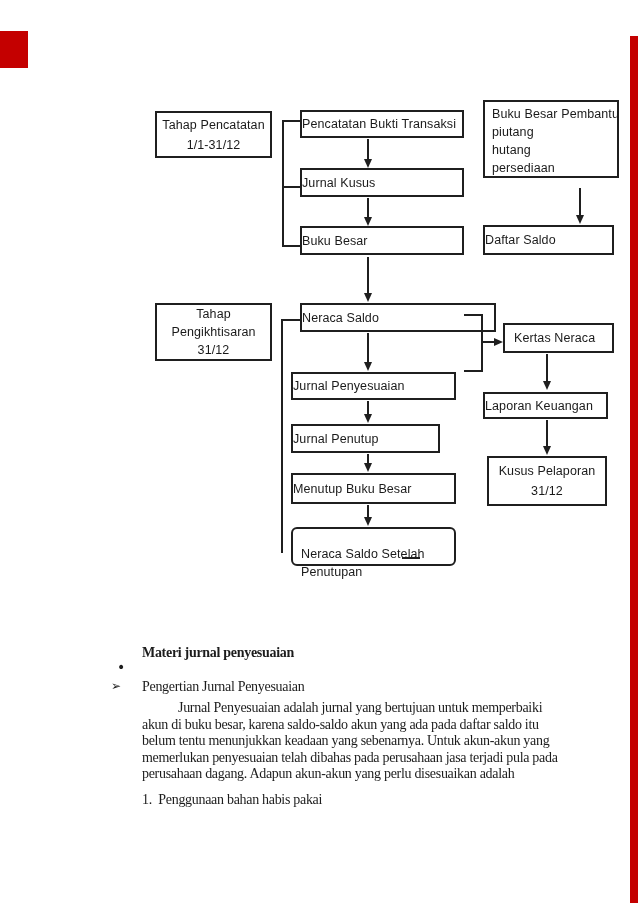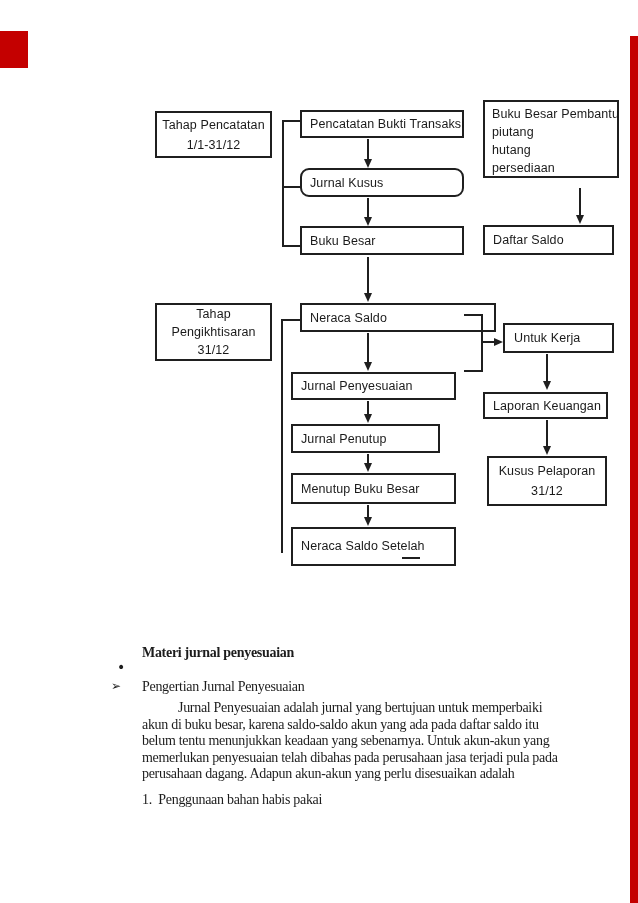--- a/index.html
+++ b/index.html
@@ -7,27 +7,27 @@
        font-family:"Liberation Sans","DejaVu Sans",sans-serif;}
   .page{position:absolute;left:0;top:0;width:638px;height:903px;background:#ffffff;}
 
   
   .red-block{position:absolute;left:0;top:31px;width:28px;height:37px;background:#c40000;}
   .red-strip{position:absolute;left:630px;top:36px;width:8px;height:867px;background:#c40000;}
 
   
   .fbox{position:absolute;box-sizing:border-box;border:2px solid #1f1f1f;background:#fff;
         font-size:12.5px;color:#1a1a1a;letter-spacing:0.1px;}
-  .fbox.single{display:flex;align-items:center;padding-left:8px;white-space:nowrap;}
+  .fbox.single{display:flex;align-items:center;white-space:nowrap;}
   .fbox.center{display:flex;flex-direction:column;align-items:center;justify-content:center;
                text-align:center;}
   .fbox.multiline{padding:3px 7px;}
   .fbox.multiline div{line-height:18px;white-space:nowrap;}
   .fbox.center div{line-height:20px;white-space:nowrap;}
-  .fbox.bottomtwo{padding:8px 8px;}
+  .fbox.bottomtwo{padding:16px 8px;border-radius:6px;}
   .fbox.bottomtwo div{line-height:18px;white-space:nowrap;}
 
   
   .vline{position:absolute;width:2px;background:#1f1f1f;}
   .hline{position:absolute;height:2px;background:#1f1f1f;}
   .arr-down{position:absolute;width:0;height:0;border-left:4px solid transparent;
             border-right:4px solid transparent;border-top:9px solid #1f1f1f;}
   .arr-right{position:absolute;width:0;height:0;border-top:4px solid transparent;
              border-bottom:4px solid transparent;border-left:9px solid #1f1f1f;}
 
@@ -55,21 +55,21 @@
     <div class="fbox center" style="left:155px;top:303px;width:117px;height:58px;">
       <div style="line-height:18px;">Tahap</div>
       <div style="line-height:18px;">Pengikhtisaran</div>
       <div style="line-height:18px;">31/12</div>
     </div>
 
     <div class="fbox single" style="left:300px;top:110px;width:164px;height:28px;">
       <span>Pencatatan Bukti Transaksi</span>
     </div>
 
-    <div class="fbox single" style="left:300px;top:168px;width:164px;height:29px;border-radius:9px;">
+    <div class="fbox single" style="left:300px;top:168px;width:164px;height:29px;">
       <span>Jurnal Kusus</span>
     </div>
 
     <div class="fbox single" style="left:300px;top:226px;width:164px;height:29px;">
       <span>Buku Besar</span>
     </div>
 
     <div class="fbox single" style="left:300px;top:303px;width:196px;height:29px;">
       <span>Neraca Saldo</span>
     </div>
@@ -81,35 +81,36 @@
     <div class="fbox single" style="left:291px;top:424px;width:149px;height:29px;">
       <span>Jurnal Penutup</span>
     </div>
 
     <div class="fbox single" style="left:291px;top:473px;width:165px;height:31px;">
       <span>Menutup Buku Besar</span>
     </div>
 
     <div class="fbox bottomtwo" style="left:291px;top:527px;width:165px;height:39px;">
       <div>Neraca Saldo Setelah</div>
+      <div>Penutupan</div>
     </div>
 
     <div class="fbox multiline" style="left:483px;top:100px;width:136px;height:78px;">
       <div>Buku Besar Pembantu</div>
       <div>piutang</div>
       <div>hutang</div>
       <div>persediaan</div>
     </div>
 
     <div class="fbox single" style="left:483px;top:225px;width:131px;height:30px;">
       <span>Daftar Saldo</span>
     </div>
 
     <div class="fbox single" style="left:503px;top:323px;width:111px;height:30px;padding-left:9px;">
-      <span>Untuk Kerja</span>
+      <span>Kertas Neraca</span>
     </div>
 
     <div class="fbox single" style="left:483px;top:392px;width:125px;height:27px;">
       <span>Laporan Keuangan</span>
     </div>
 
     <div class="fbox center" style="left:487px;top:456px;width:120px;height:50px;">
       <div>Kusus Pelaporan</div>
       <div>31/12</div>
     </div>

